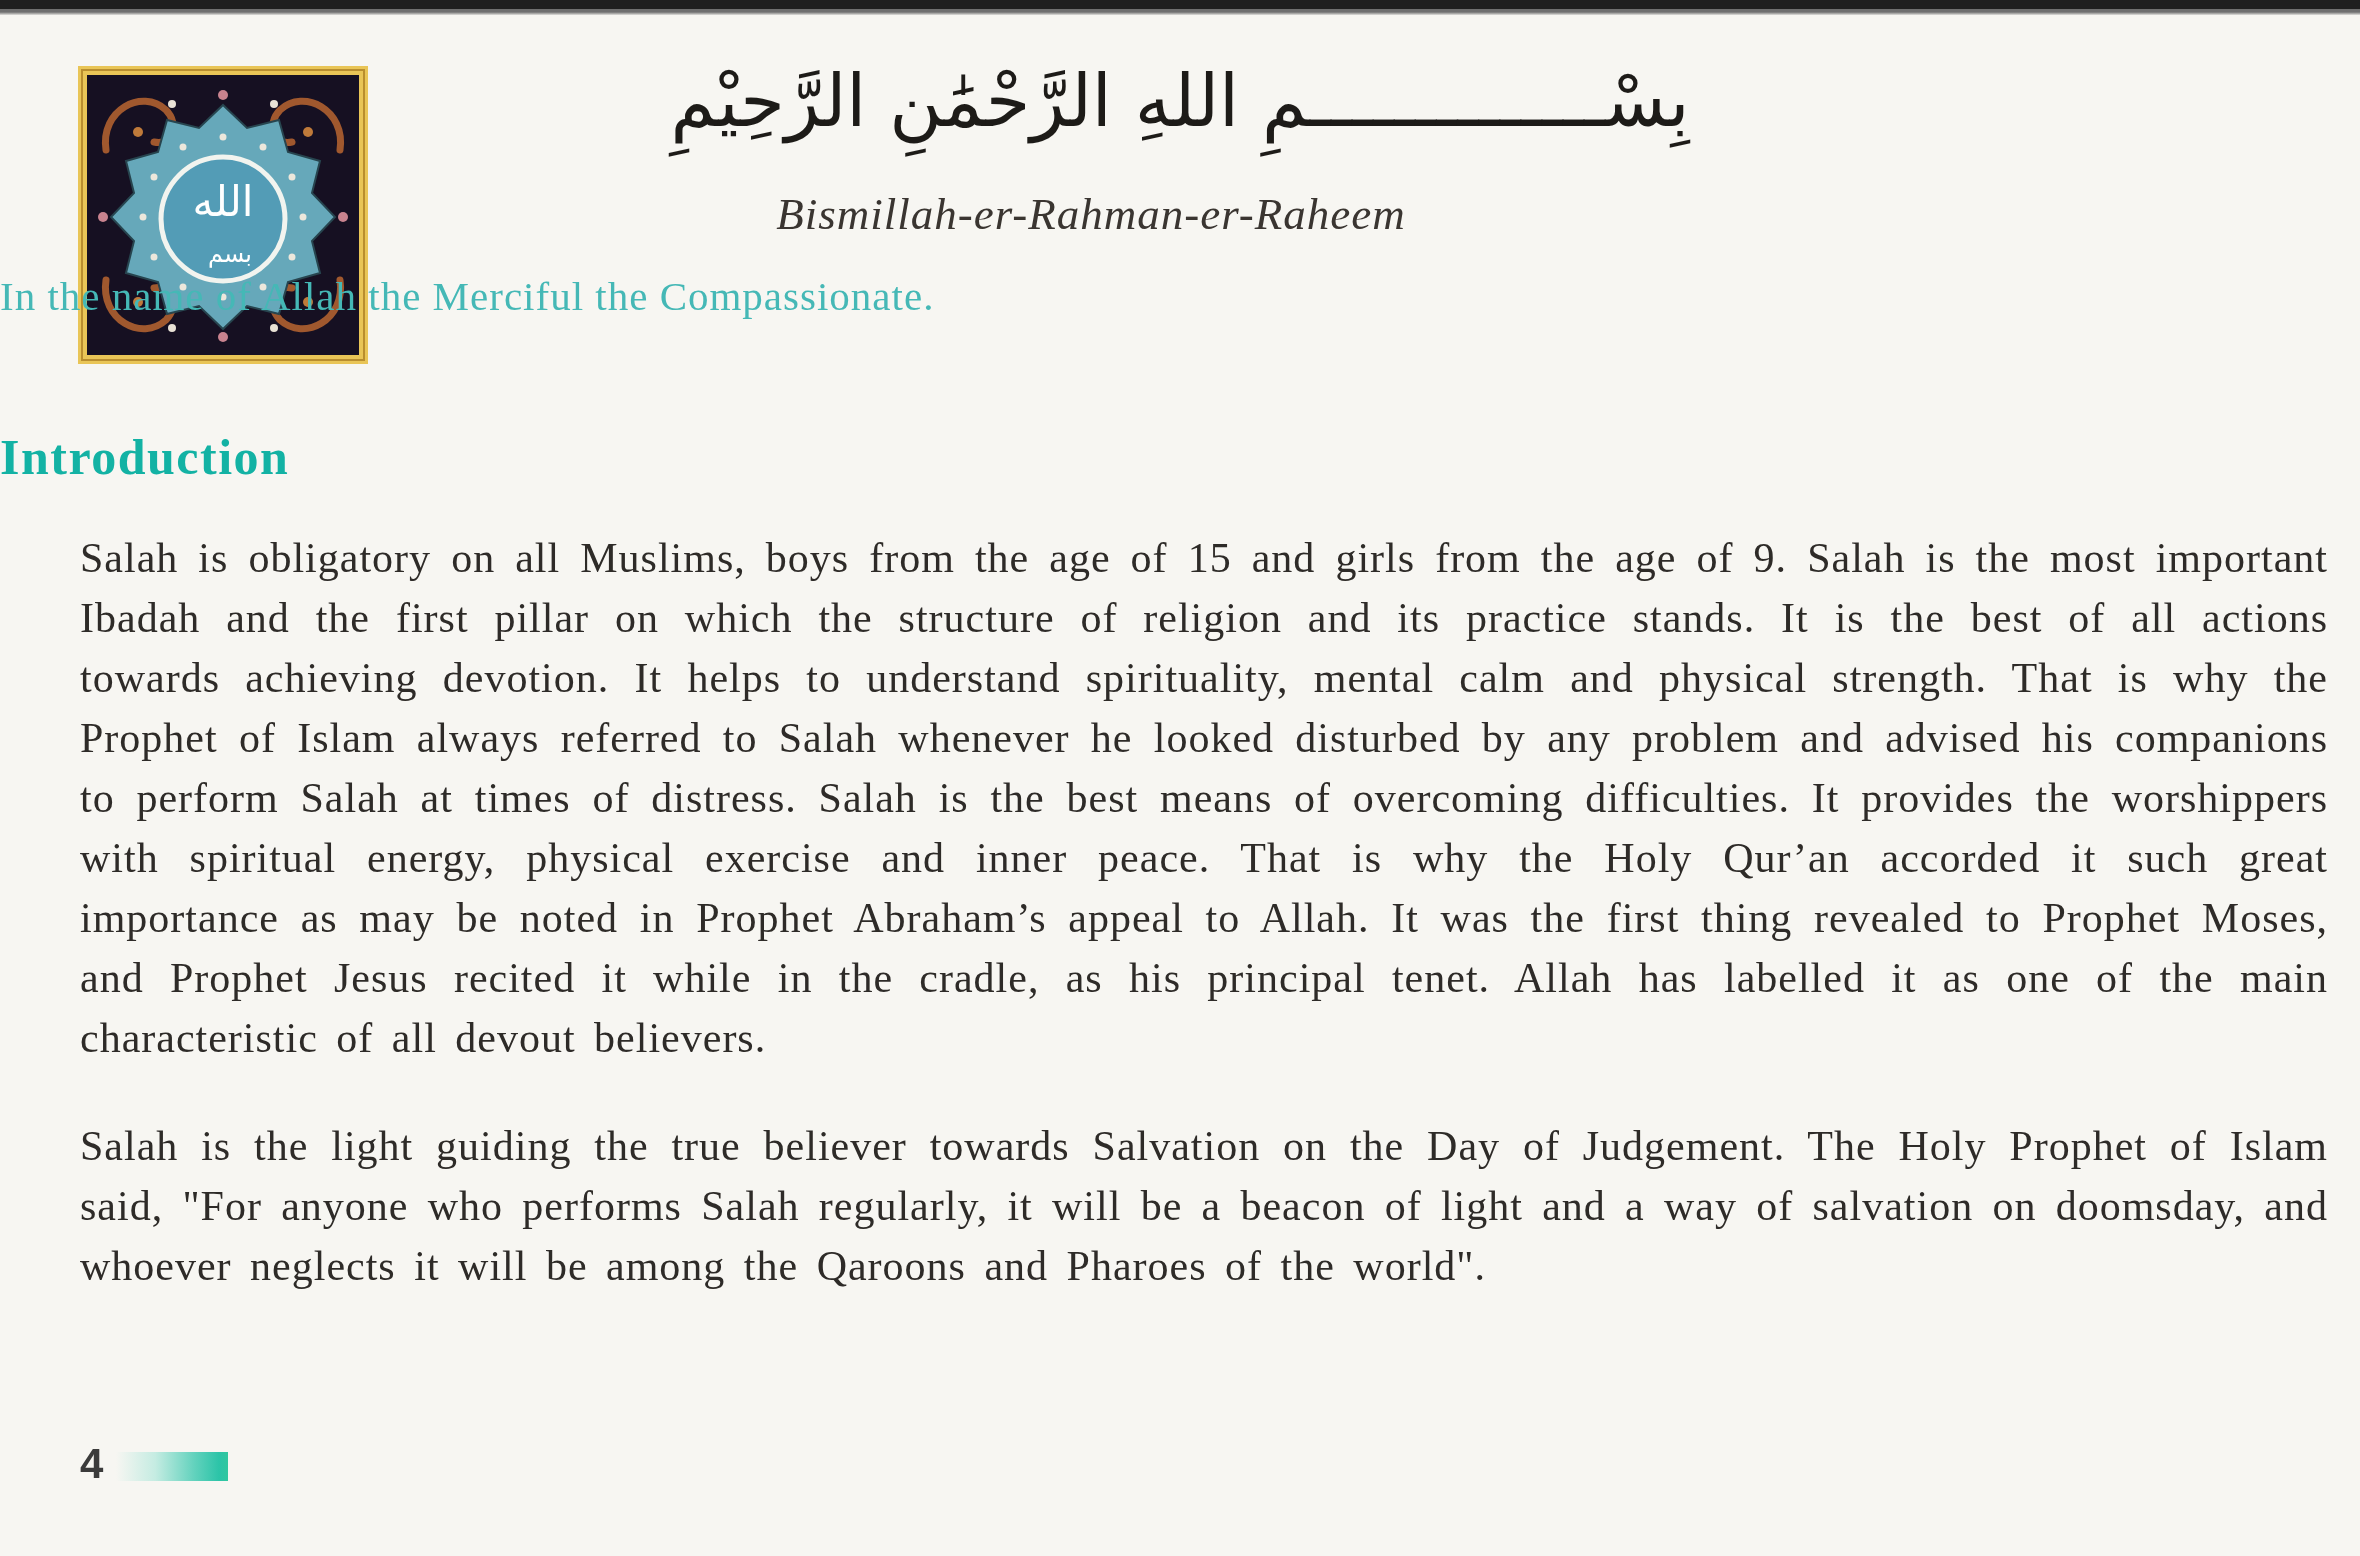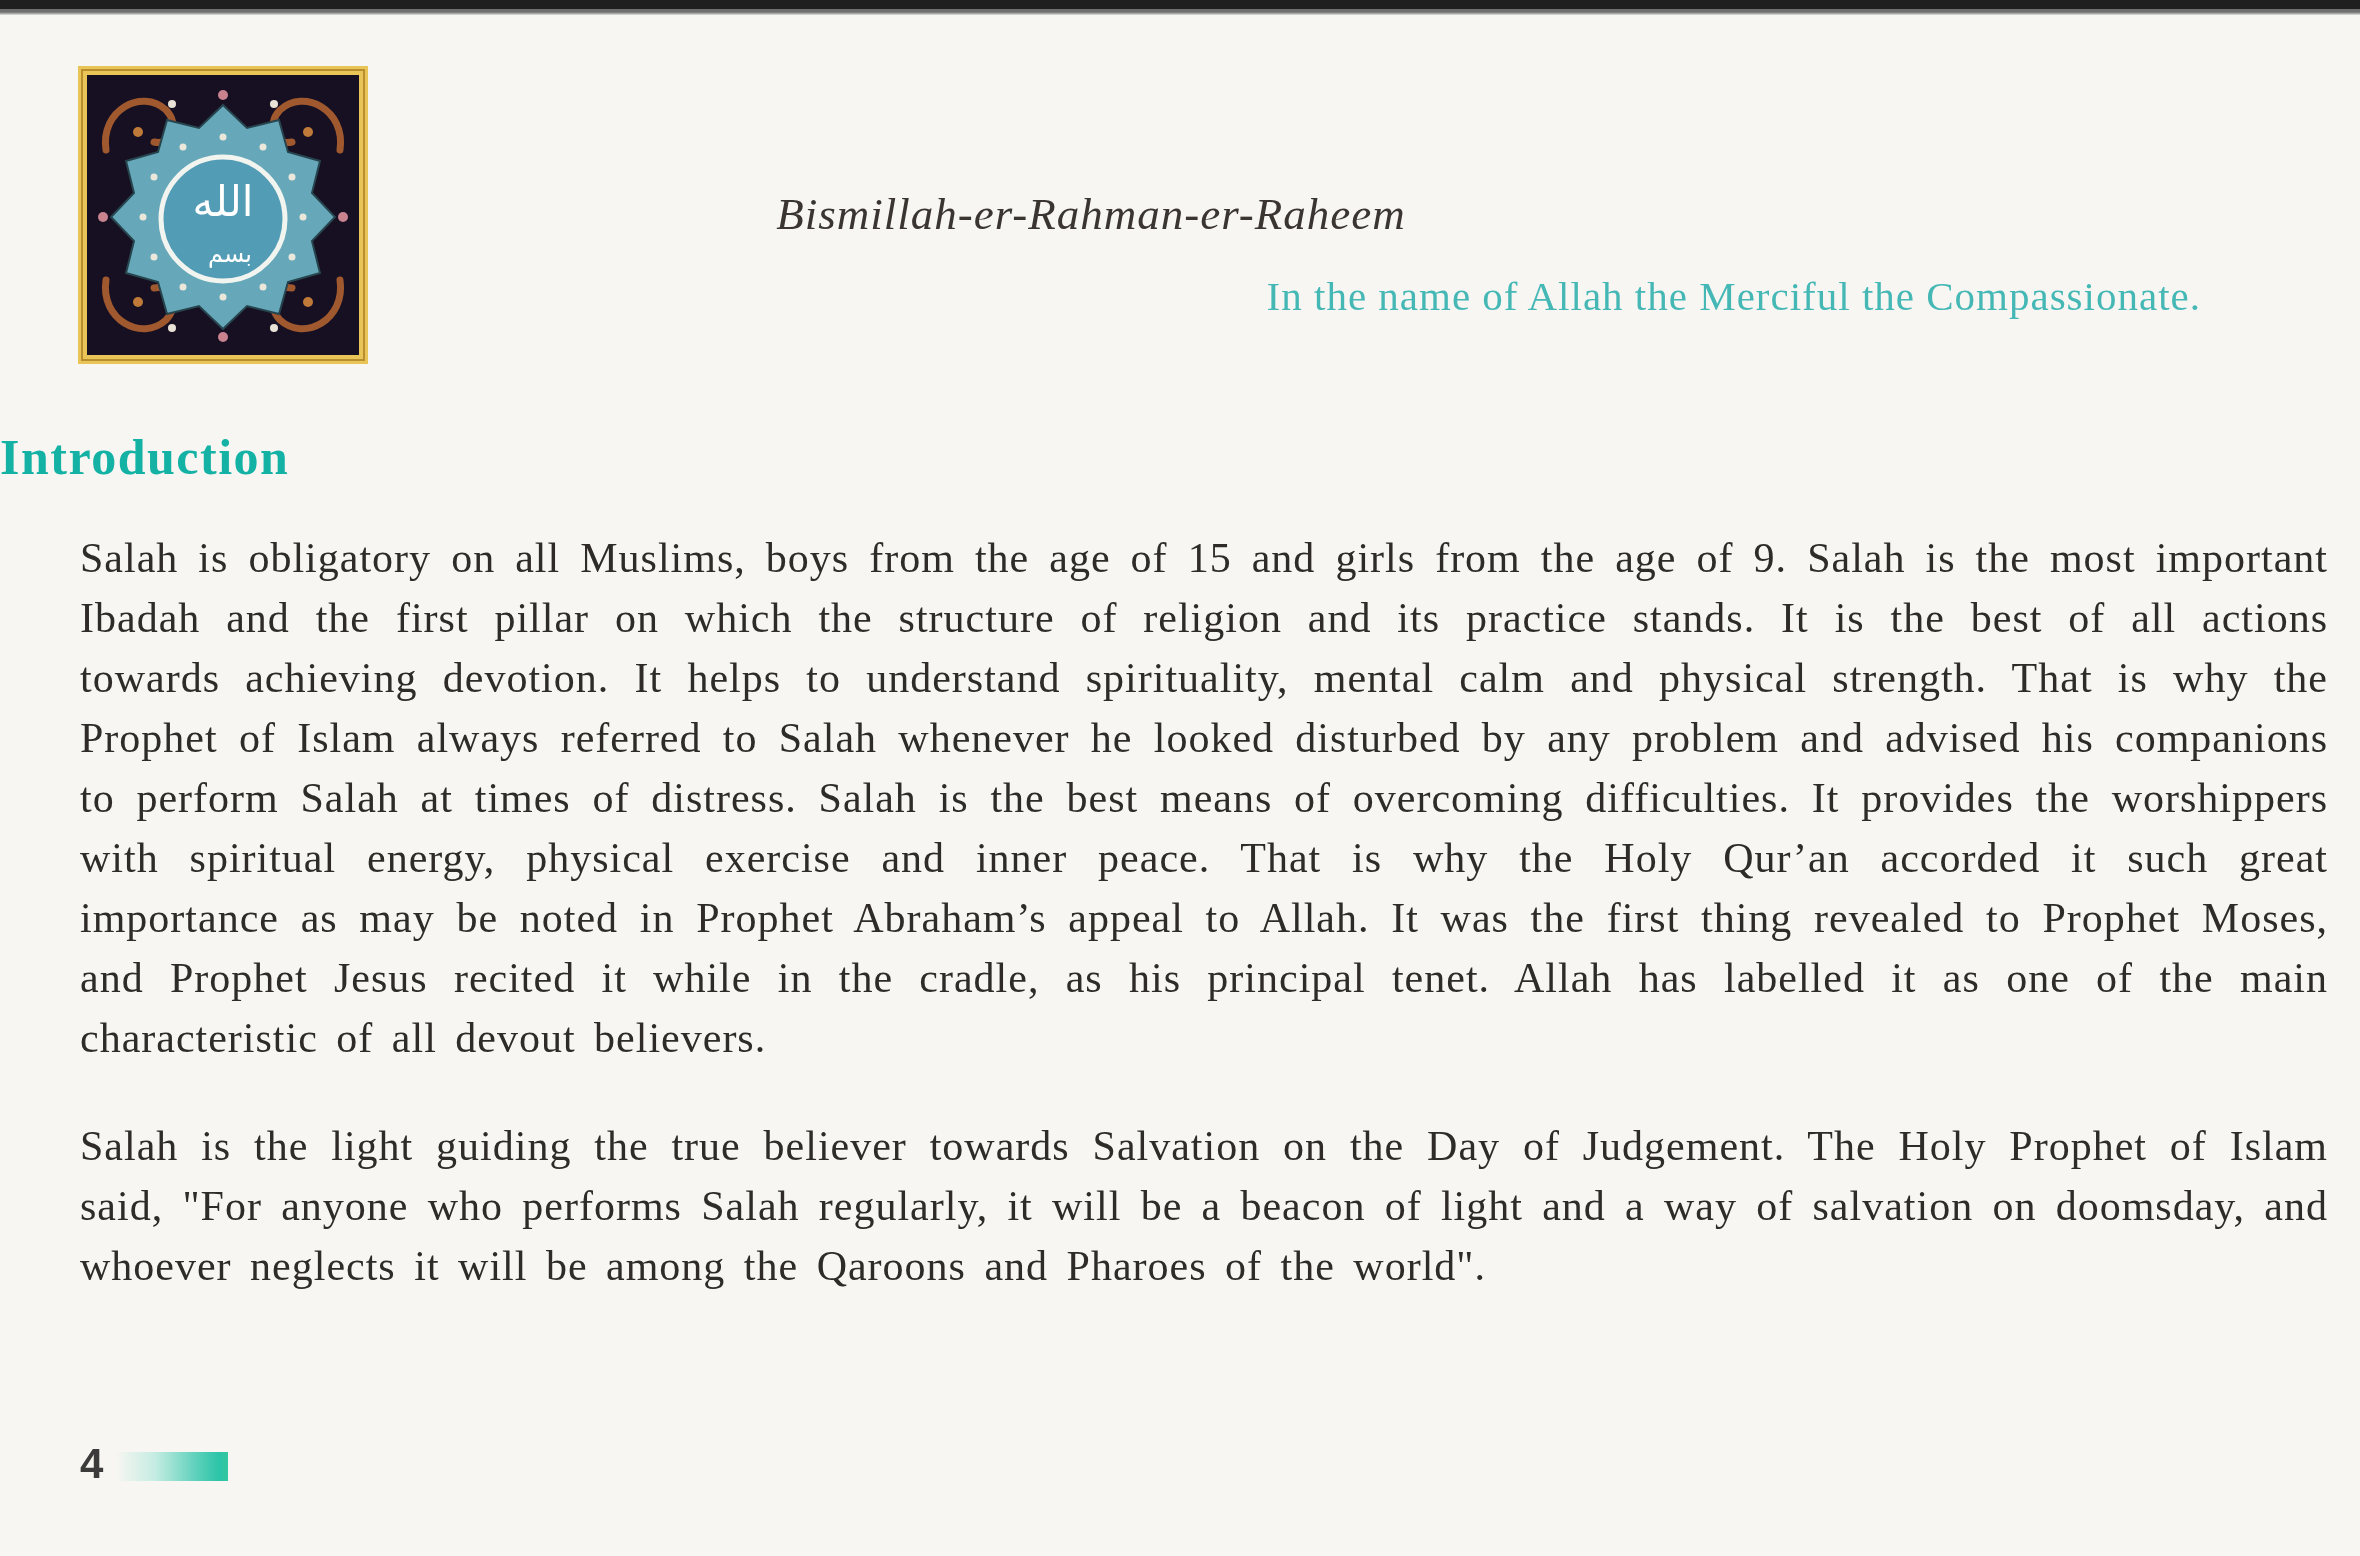--- a/index.html
+++ b/index.html
@@ -21,21 +21,21 @@
     font-family:"DejaVu Sans", sans-serif;
     font-size:72px; color:#1d1b18; line-height:150px;
   }
   .transliteration {
     position:absolute; left:0; top:188px; width:2182px;
     text-align:center; font-style:italic;
     font-size:45px; color:#3a3531; letter-spacing:1px;
   }
   .translation {
     position:absolute; left:0; top:272px; width:2201px;
-    text-align:right; font-size:41px; color:#45b8b6; letter-spacing:1px;
+    text-align:left; font-size:41px; color:#45b8b6; letter-spacing:1px;
   }
   .heading {
     position:absolute; left:0; top:394px; width:2360px;
     font-weight:bold; font-size:50px;
     color:#13b2a4; letter-spacing:1.5px;
   }
   .content {
     position:absolute; left:76px; top:524px; width:2256px;
     color:#2e2b28; font-size:42px; line-height:60px;
   }
@@ -104,20 +104,21 @@
       <circle cx="185" cy="81" r="3.5"></circle>
         <circle cx="214" cy="111" r="3.5"></circle>
     </g>
 
     <circle cx="145" cy="153" r="62" fill="#539cb6" stroke="#f2f4ef" stroke-width="5"></circle>
 
     <text x="145" y="150" text-anchor="middle" font-family="DejaVu Sans, sans-serif" font-size="42" fill="#ffffff">الله</text>
     <text x="152" y="196" text-anchor="middle" font-family="DejaVu Sans, sans-serif" font-size="24" fill="#ffffff">بسم</text>
   </svg>
 
+  <div class="calligraphy">بِسْــــــــــــــمِ اللهِ الرَّحْمَٰنِ الرَّحِيْمِ</div>
 
   <div class="transliteration">Bismillah-er-Rahman-er-Raheem</div>
 
   <div class="translation">In the name of Allah the Merciful the Compassionate.</div>
 
   <h1 class="heading">Introduction</h1>
 
   <div class="content">
     <p>Salah is obligatory on all Muslims, boys from the age of 15 and girls from the age of 9. Salah is the most important Ibadah and the first pillar on which the structure of religion and its practice stands. It is the best of all actions towards achieving devotion. It helps to understand spirituality, mental calm and physical strength. That is why the Prophet of Islam always referred to Salah whenever he looked disturbed by any problem and advised his companions to perform Salah at times of distress. Salah is the best means of overcoming difficulties. It provides the worshippers with spiritual energy, physical exercise and inner peace. That is why the Holy Qur’an accorded it such great importance as may be noted in Prophet Abraham’s appeal to Allah. It was the first thing revealed to Prophet Moses, and Prophet Jesus recited it while in the cradle, as his principal tenet. Allah has labelled it as one of the main characteristic of all devout believers.</p>
     <p>Salah is the light guiding the true believer towards Salvation on the Day of Judgement. The Holy Prophet of Islam said, "For anyone who performs Salah regularly, it will be a beacon of light and a way of salvation on doomsday, and whoever neglects it will be among the Qaroons and Pharoes of the world".</p>

